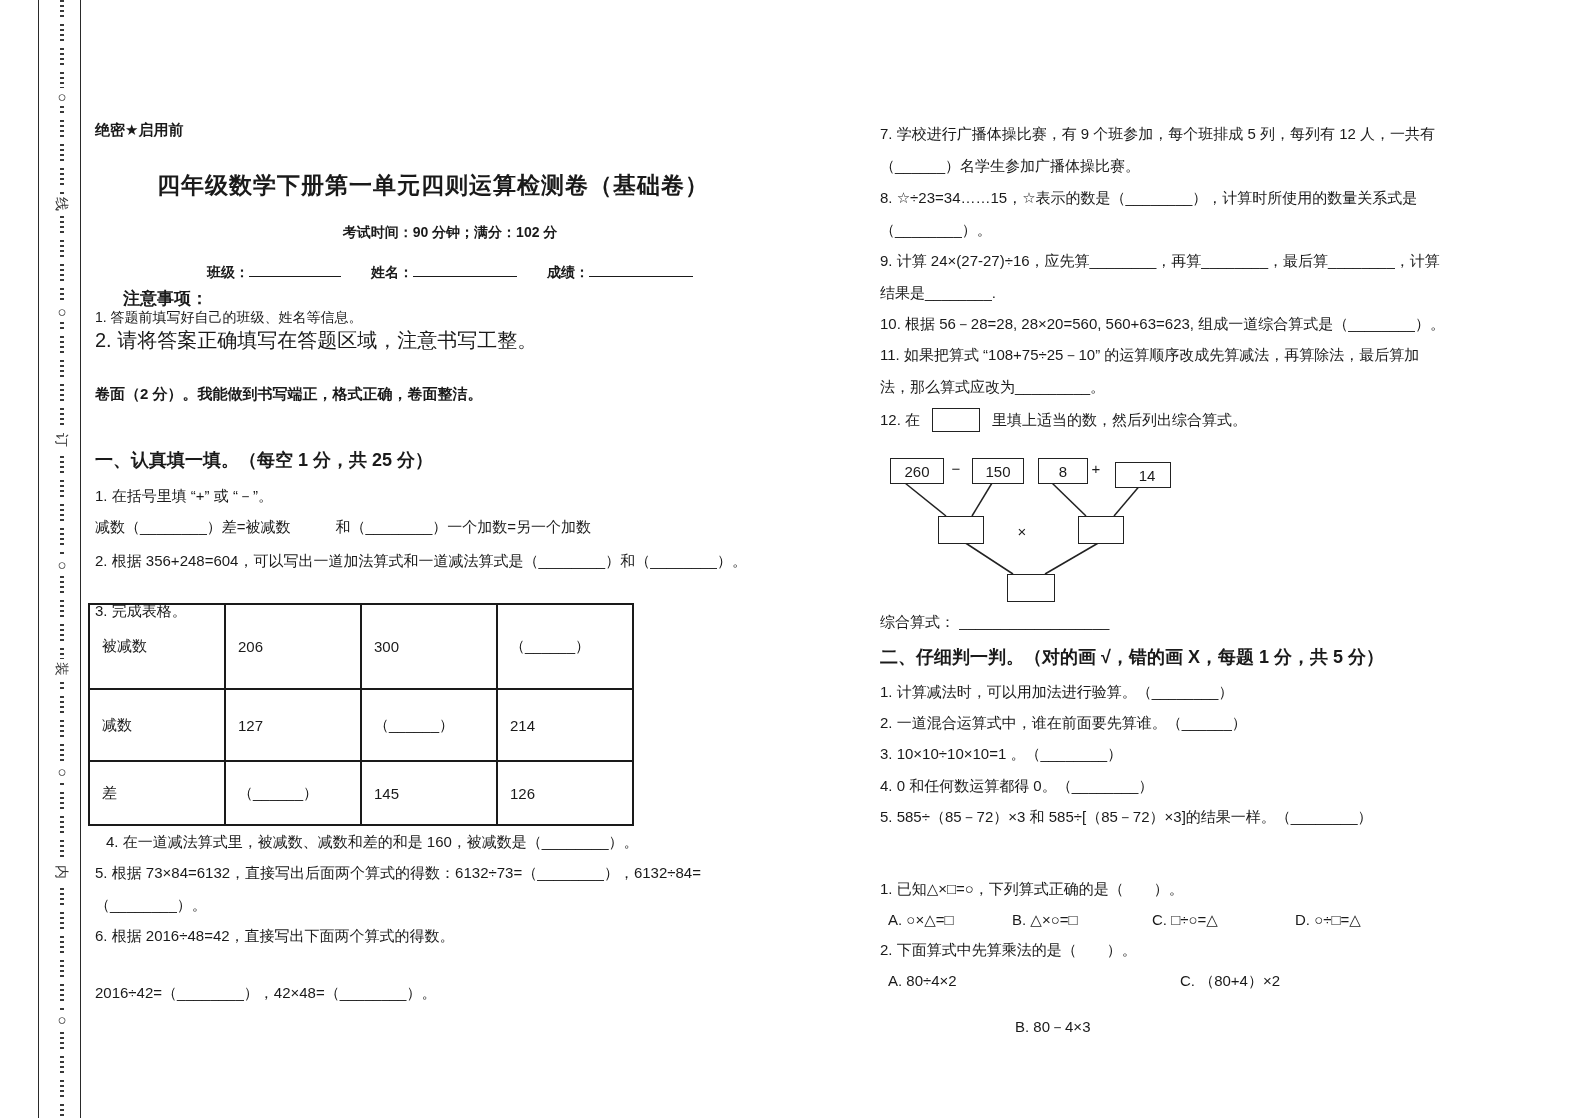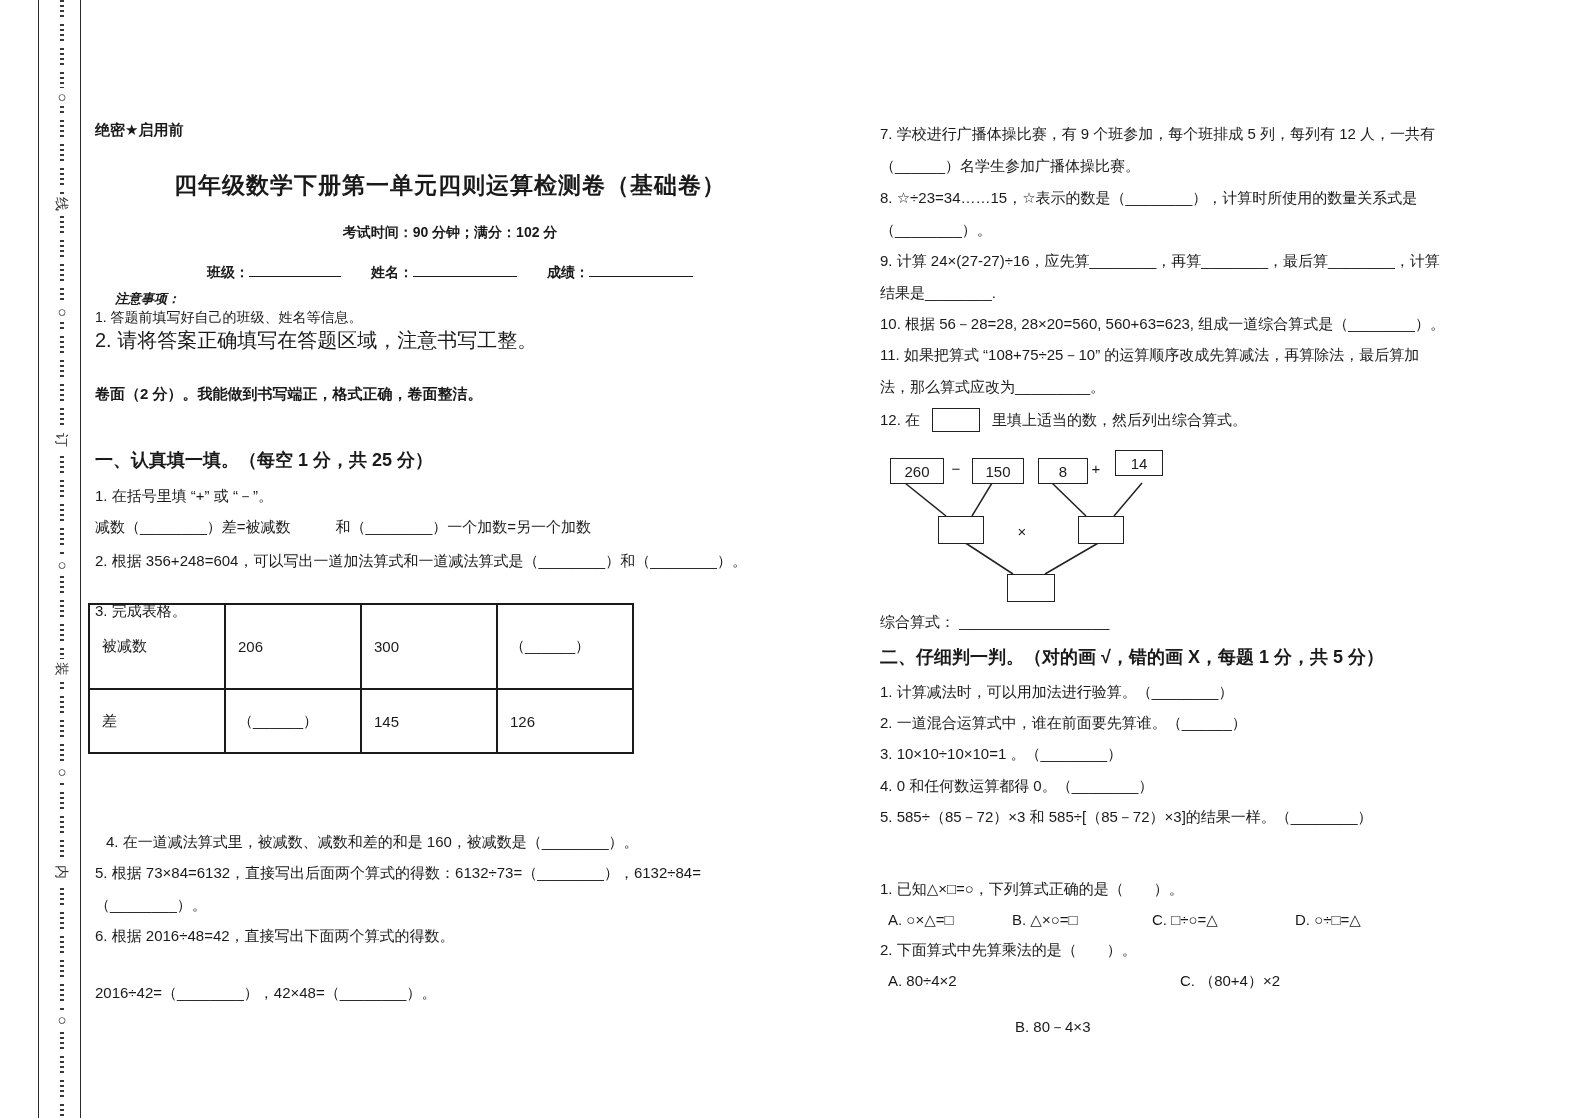--- a/index.html
+++ b/index.html
@@ -21,21 +21,21 @@
   .mglyph{
     position:absolute;left:52px;width:20px;text-align:center;background:#fff;
     font-size:15px;line-height:18px;height:18px;color:#333;
   }
   .mchar{transform:rotate(90deg);font-size:14px;color:#333;}
   
   .ln{position:absolute;font-size:15px;white-space:nowrap;line-height:20px;}
   .b{font-weight:bold;}
   .h{position:absolute;font-size:18px;font-weight:bold;white-space:nowrap;}
   
-  .title{position:absolute;left:95px;width:710px;text-align:center;font-size:23px;font-weight:bold;letter-spacing:1px;}
+  .title{position:absolute;left:78px;width:710px;text-align:center;font-size:23px;font-weight:bold;letter-spacing:1px;}
   .examinfo{position:absolute;left:95px;width:710px;text-align:center;font-size:14px;font-weight:bold;}
   .classrow{position:absolute;left:95px;width:710px;display:flex;justify-content:center;gap:30px;font-size:14px;font-weight:bold;}
   .blankline{display:inline-block;width:92px;border-bottom:1px solid #1a1a1a;height:14px;}
   
   table.tbl{position:absolute;left:88px;top:603px;border-collapse:collapse;}
   table.tbl td{
     border:2px solid #1a1a1a;width:121px;padding-left:12px;
     font-size:15px;vertical-align:middle;
   }
   
@@ -73,39 +73,45 @@
   <div class="ln b" style="left:95px;top:120px;">绝密★启用前</div>
   <div class="title" style="top:170px;">四年级数学下册第一单元四则运算检测卷（基础卷）</div>
   <div class="examinfo" style="top:224px;">考试时间：90 分钟；满分：102 分</div>
 
   <div class="classrow" style="top:262px;">
     <span><span>班级：</span><span class="blankline"></span></span>
     <span><span>姓名：</span><span class="blankline" style="width:104px;"></span></span>
     <span><span>成绩：</span><span class="blankline" style="width:104px;"></span></span>
   </div>
 
-  <div class="ln b" style="left:115px;top:289px;font-size:13px;font-style:italic;">注意事项：</div>
+  <div class="ln b" style="left:123px;top:289px;font-size:17px;">注意事项：</div>
   <div class="ln" style="left:95px;top:307px;font-size:14px;">1. 答题前填写好自己的班级、姓名等信息。</div>
   <div class="ln" style="left:95px;top:330px;font-size:20px;">2. 请将答案正确填写在答题区域，注意书写工整。</div>
 
   <div class="ln b" style="left:95px;top:384px;">卷面（2 分）。我能做到书写端正，格式正确，卷面整洁。</div>
 
   <div class="h" style="left:95px;top:448px;">一、认真填一填。（每空 1 分，共 25 分）</div>
   <div class="ln" style="left:95px;top:486px;">1. 在括号里填 “+” 或 “－”。</div>
   <div class="ln" style="left:95px;top:517px;">减数（________）差=被减数　　　和（________）一个加数=另一个加数</div>
   <div class="ln" style="left:95px;top:551px;">2. 根据 356+248=604，可以写出一道加法算式和一道减法算式是（________）和（________）。</div>
   <div class="ln" style="left:95px;top:581px;margin-top:20px;">3. 完成表格。</div>
 
   <table class="tbl">
     <tbody>
         <tr style="height:85px;">
       <td>被减数</td>
       <td>206</td>
       <td>300</td>
       <td>（______）</td>
+    </tr>
+    <tr style="height:72px;">
+      <td>减数</td>
+      <td>127</td>
+      <td>（______）</td>
+      <td>214</td>
     </tr>
     <tr style="height:64px;">
       <td>差</td>
       <td>（______）</td>
       <td>145</td>
       <td>126</td>
     </tr>
   </tbody>
     </table>
 
@@ -136,21 +142,21 @@
       <line x1="172" y1="38" x2="206" y2="71" stroke="#222" stroke-width="1.5"></line>
       <line x1="262" y1="38" x2="234" y2="71" stroke="#222" stroke-width="1.5"></line>
       <line x1="84" y1="97" x2="133" y2="129" stroke="#222" stroke-width="1.5"></line>
       <line x1="220" y1="97" x2="165" y2="129" stroke="#222" stroke-width="1.5"></line>
     </svg>
     <div class="dbox" style="left:10px;top:13px;width:52px;height:24px;">260</div>
     <span class="dop" style="left:68px;top:15px;">−</span>
     <div class="dbox" style="left:92px;top:13px;width:50px;height:24px;">150</div>
     <div class="dbox" style="left:158px;top:13px;width:48px;height:24px;">8</div>
     <span class="dop" style="left:208px;top:15px;">+</span>
-    <div class="dbox" style="left:235px;top:5px;width:46px;height:24px;">14</div>
+    <div class="dbox" style="left:235px;top:17px;width:46px;height:24px;padding-left:8px;">14</div>
     <div class="dbox" style="left:58px;top:71px;width:44px;height:26px;"></div>
     <span class="dop" style="left:134px;top:78px;">×</span>
     <div class="dbox" style="left:198px;top:71px;width:44px;height:26px;"></div>
     <div class="dbox" style="left:127px;top:129px;width:46px;height:26px;"></div>
   </div>
 
   <div class="ln" style="left:880px;top:612px;">
     <span>综合算式：</span>
     <span>__________________</span>
   </div>

